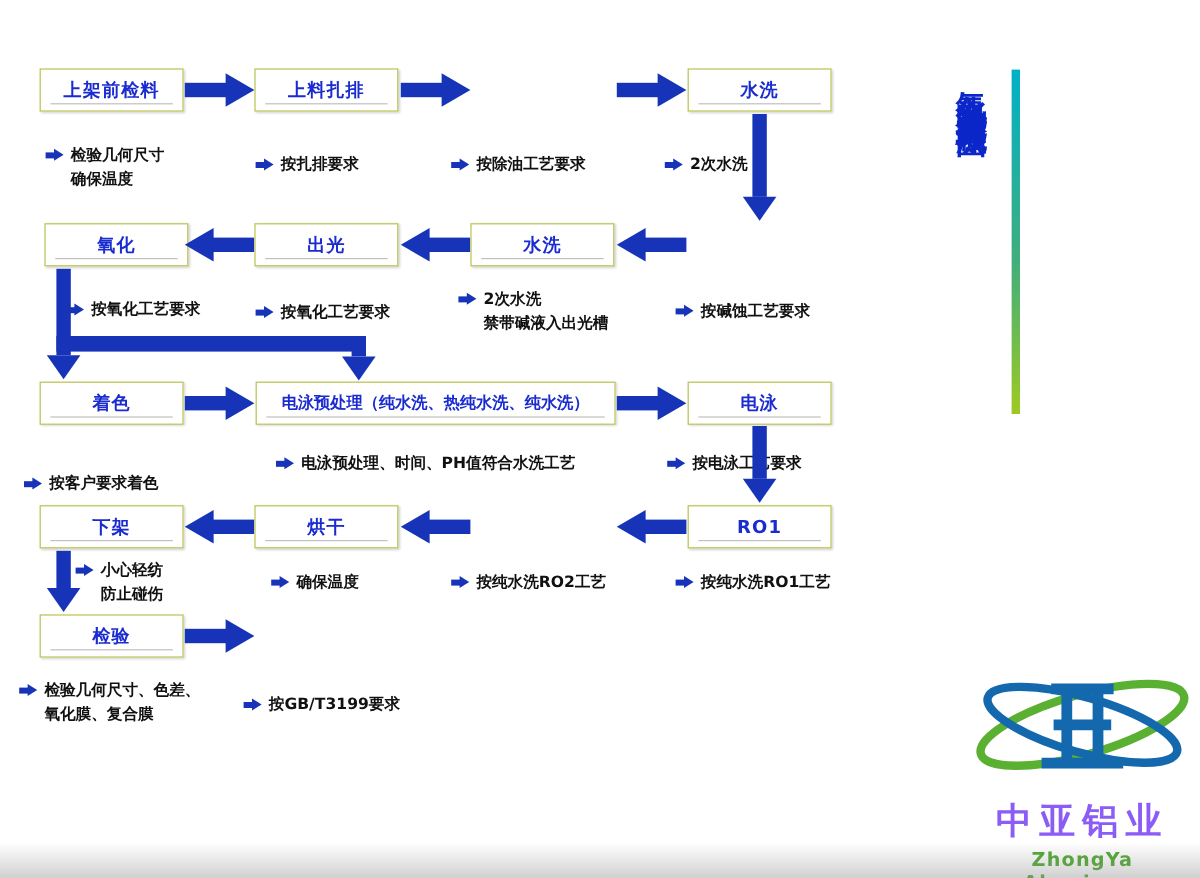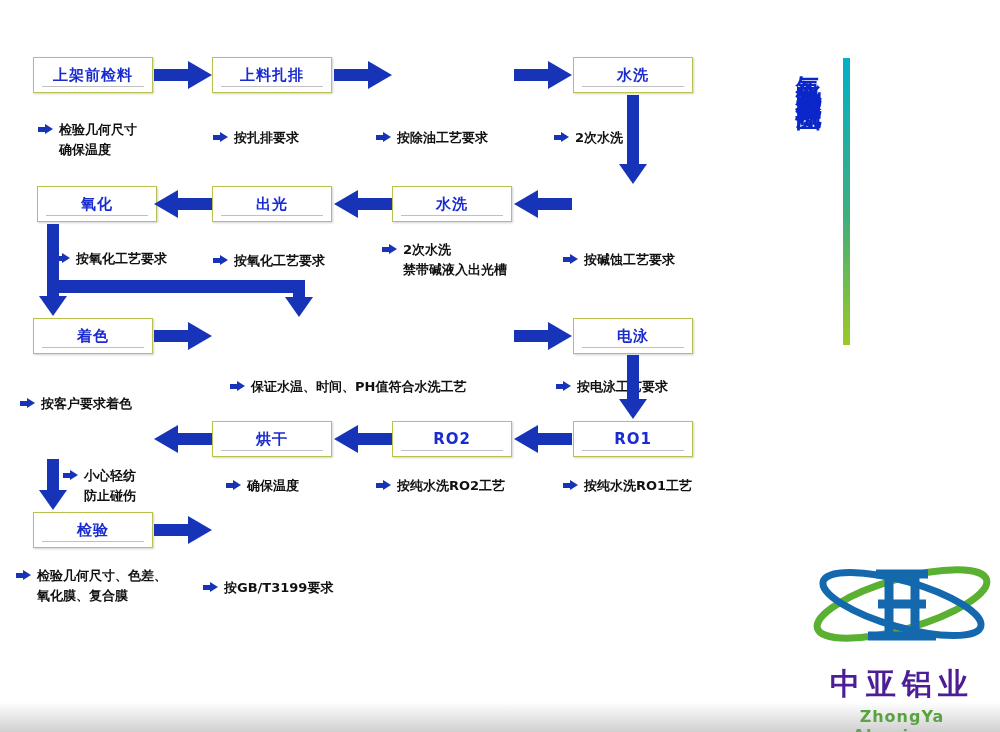--- a/index.html
+++ b/index.html
@@ -59,21 +59,21 @@
     position:absolute;left:792px;top:56px;height:320px;
     writing-mode:vertical-rl;text-orientation:upright;
     color:var(--title-blue);font-weight:bold;font-size:26px;letter-spacing:3px;
   }
   .grad-bar{
     position:absolute;left:843px;top:58px;width:7px;height:287px;
     background:linear-gradient(180deg,#00b0c8 0%,#3fae7d 55%,#9dc922 100%);
   }
   
   .logo-wrap{position:absolute;left:808px;top:548px;width:188px;text-align:center;}
-  .logo-cn{margin-top:0px;color:#4c1d95;font-weight:bold;font-size:30px;letter-spacing:6px;}
+  .logo-cn{margin-top:0px;color:#8b5cf6;font-weight:bold;font-size:30px;letter-spacing:6px;}
   .logo-en{margin-top:2px;color:#4aa629;font-weight:bold;font-size:16px;letter-spacing:1px;}
 </style>
 </head>
 <body>
 
 <div class="stage">
 
   <div class="box" style="left:33px;top:57px">
       <span>上架前检料</span>
     </div>
@@ -191,68 +191,71 @@
       <span class="head"></span>
     </div>
 
   <div class="box" style="left:33px;top:318px">
       <span>着色</span>
     </div>
   <div class="h-arrow right" style="left:154px;top:322px">
       <span class="bar"></span>
       <span class="head"></span>
     </div>
+  <div class="box wide" style="left:213px;top:318px">
+      <span>电泳预处理（纯水洗、热纯水洗、纯水洗）</span>
+    </div>
   <div class="h-arrow right" style="left:514px;top:322px">
       <span class="bar"></span>
       <span class="head"></span>
     </div>
   <div class="box" style="left:573px;top:318px">
       <span>电泳</span>
     </div>
 
   <div class="note" style="left:20px;top:394px">
     <span class="mini">
         <span class="mb"></span>
         <span class="mh"></span>
       </span>
     <span>按客户要求着色</span>
   </div>
   <div class="note" style="left:230px;top:377px">
     <span class="mini">
         <span class="mb"></span>
         <span class="mh"></span>
       </span>
-    <span>保证水温、时间、PH值符合水洗工艺</span>
+    <span>电泳预处理、时间、PH值符合水洗工艺</span>
   </div>
   <div class="note" style="left:556px;top:377px">
     <span class="mini">
         <span class="mb"></span>
         <span class="mh"></span>
       </span>
     <span>按电泳工艺要求</span>
   </div>
 
   <div class="v-arrow" style="left:619px;top:355px;height:64px">
       <span class="bar"></span>
       <span class="head"></span>
     </div>
 
+  <div class="box" style="left:33px;top:421px">
+      <span>下架</span>
+    </div>
   <div class="h-arrow left" style="left:154px;top:425px">
       <span class="bar"></span>
       <span class="head"></span>
     </div>
   <div class="box" style="left:212px;top:421px">
       <span>烘干</span>
     </div>
   <div class="h-arrow left" style="left:334px;top:425px">
       <span class="bar"></span>
       <span class="head"></span>
-    </div>
-  <div class="box" style="left:392px;top:421px">
-      <span>RO2</span>
     </div>
   <div class="h-arrow left" style="left:514px;top:425px">
       <span class="bar"></span>
       <span class="head"></span>
     </div>
   <div class="box" style="left:573px;top:421px">
       <span>RO1</span>
     </div>
 
   <div class="note" style="left:63px;top:466px">

